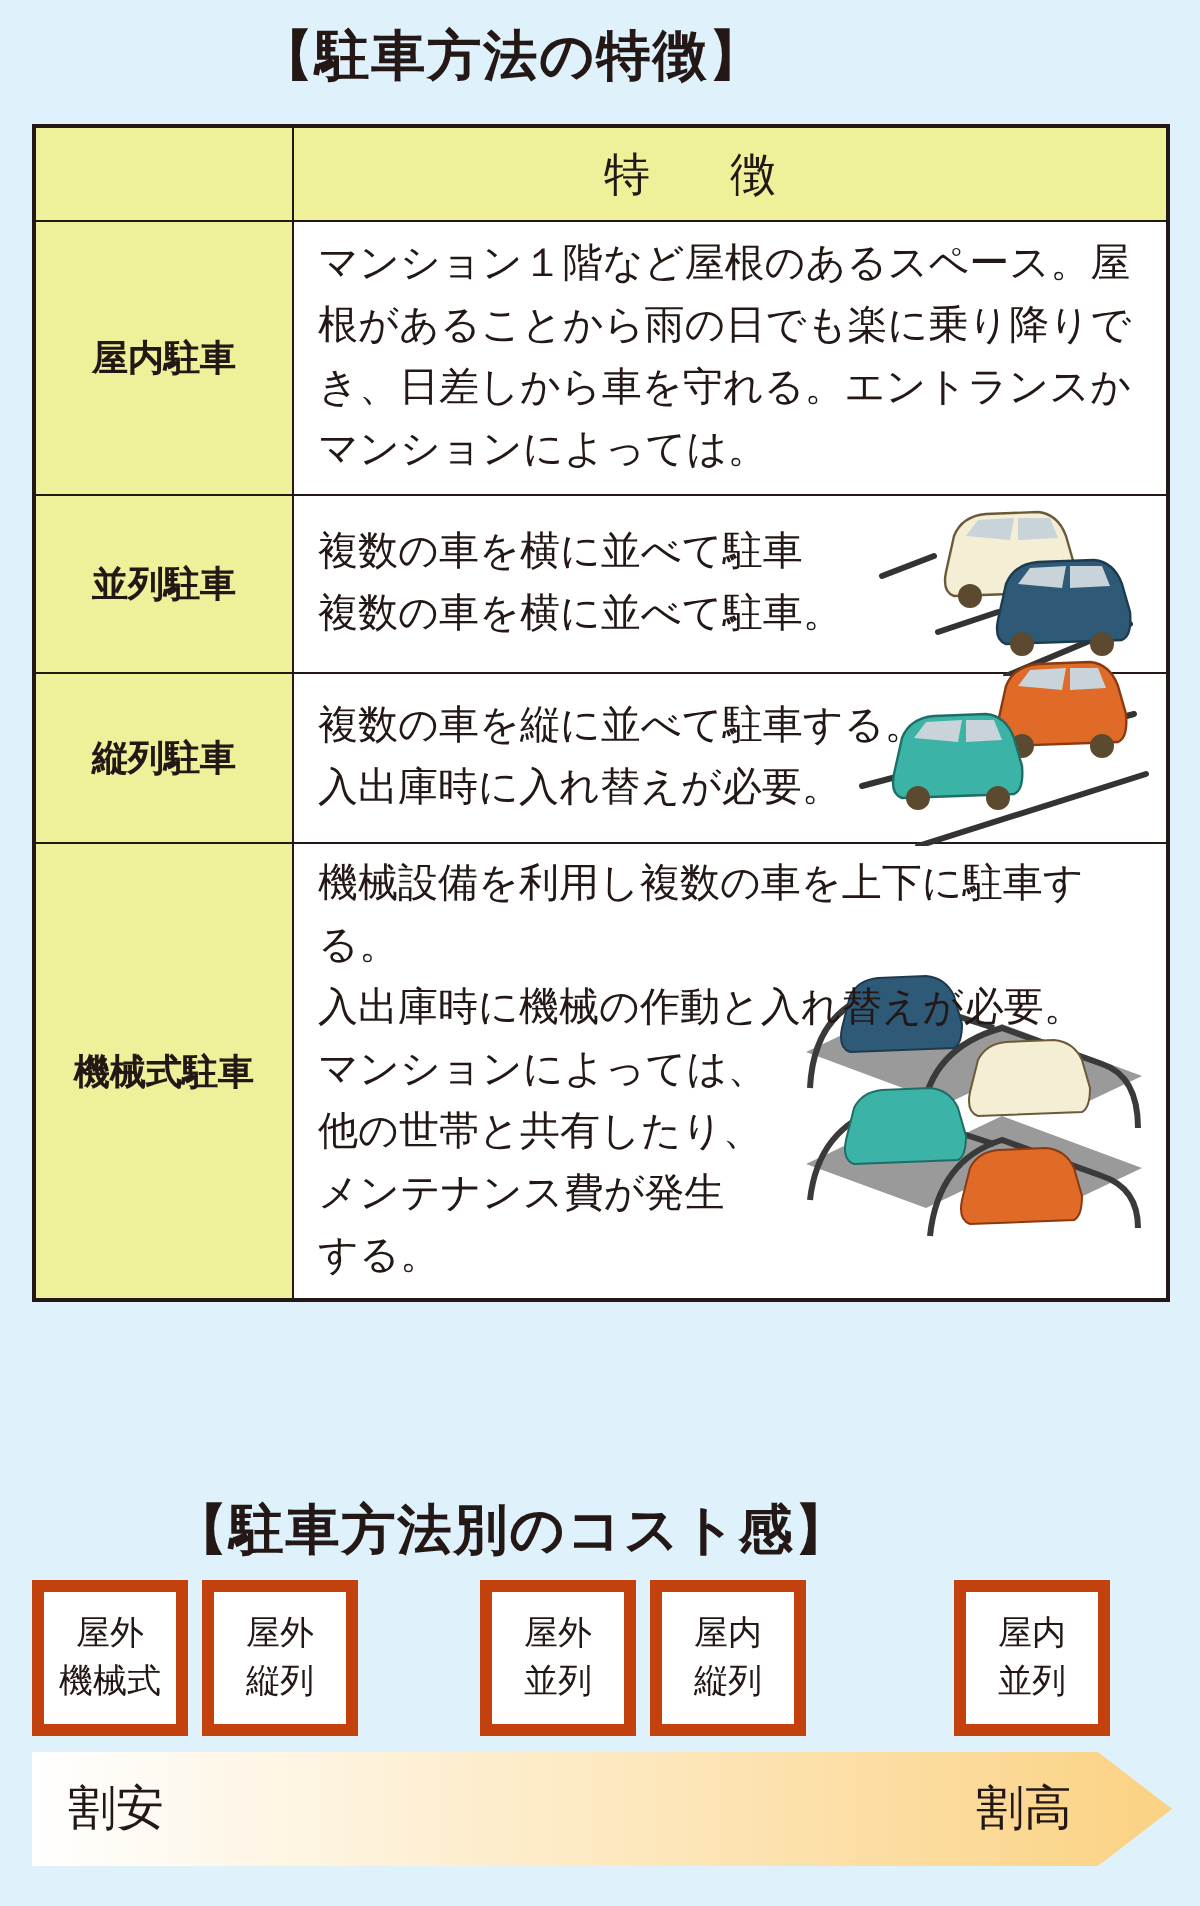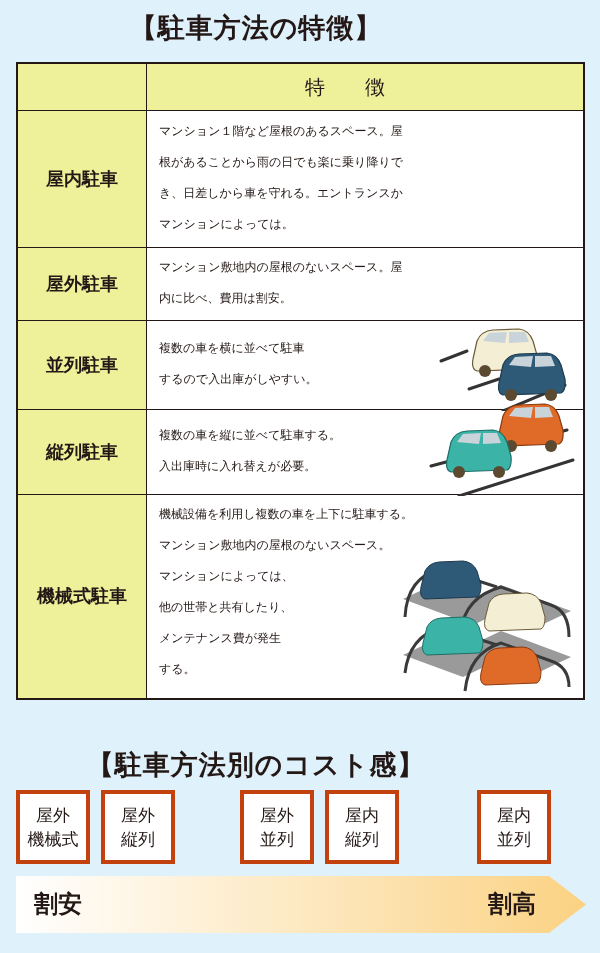--- a/index.html
+++ b/index.html
@@ -14,35 +14,35 @@
   #t1 { top:10px; }
   #t2 { top:735px;margin-top:12px; }
   table.main {
     position:absolute; left:16px; top:62px; width:569px; border-collapse:collapse;
     border:2.5px solid #231815; background:#fff;
   }
   table.main td, table.main th {
     border:1.5px solid #231815; padding:0; vertical-align:middle;
   }
   .head-left, .label { background:#eff09a; width:128px; }
-  .head-right { background:#eff09a; height:46px; text-align:center; font-size:20px; font-weight:normal; letter-spacing:40px; }
+  .head-right { background:#eff09a; height:46px; text-align:center; font-size:23px; font-weight:normal; letter-spacing:40px; }
   .label { text-align:center; font-size:18px; font-weight:bold; }
-  .desc { font-size:12px; line-height:31px; padding:4px 8px 6px 12px !important; position:relative; }
+  .desc { font-size:20px; line-height:31px; padding:4px 8px 6px 12px !important; position:relative; }
   .r1 { height:137px; } .r2 { height:73px; } .r3 { height:89px;padding-left:24px; } .r4 { height:85px; } .r5 { height:204px; }
   .desc-text { position:relative; z-index:2; }
   .illus { position:absolute; z-index:1; }
   .costbox {
     position:absolute; top:790px; height:66px; width:66px; background:#fff;
-    border:4px solid #c2410c; display:flex; align-items:center; justify-content:center;
+    border:6px solid #c2410c; display:flex; align-items:center; justify-content:center;
     text-align:center; font-size:17px; line-height:24px;
   }
   .arrow {
     position:absolute; left:16px; top:876px; width:570px; height:57px;
   }
-  .arrow-label { position:absolute; top:888px; font-size:24px; font-weight:bold; }
+  .arrow-label { position:absolute; top:888px; font-size:24px; font-weight:normal; }
 </style>
 </head>
 <body>
 
 <div class="title" id="t1">【駐車方法の特徴】</div>
 
 <table class="main">
   <tbody>
       <tr>
     <th class="head-left"></th>
@@ -52,35 +52,26 @@
     <td class="label">屋内駐車</td>
     <td class="desc">
       <div class="desc-text">
         <div>マンション１階など屋根のあるスペース。屋</div>
         <div>根があることから雨の日でも楽に乗り降りで</div>
         <div>き、日差しから車を守れる。エントランスか</div>
         <div>マンションによっては。</div>
       </div>
     </td>
   </tr>
-  <tr class="r2">
-    <td class="label">屋外駐車</td>
-    <td class="desc">
-      <div class="desc-text">
-        <div>マンション敷地内の屋根のないスペース。屋</div>
-        <div>内に比べ、費用は割安。</div>
-      </div>
-    </td>
-  </tr>
   <tr class="r3">
     <td class="label">並列駐車</td>
     <td class="desc">
       <div class="desc-text">
         <div>複数の車を横に並べて駐車</div>
-        <div>するので入出庫がしやすい。</div>
+        <div>複数の車を横に並べて駐車。</div>
       </div>
       <svg class="illus" style="right:6px; top:-2px;" width="140" height="92" viewBox="0 0 140 92">
         <g stroke="#333" stroke-width="3" stroke-linecap="round">
           <line x1="4" y1="42" x2="30" y2="32"></line>
           <line x1="32" y1="70" x2="62" y2="60"></line>
           <line x1="66" y1="92" x2="128" y2="66"></line>
         </g>
         <g>
           <path d="M36 40 L40 22 Q44 12 56 11 L82 10 Q92 11 96 22 L100 36 Q101 48 96 50 L40 52 Q34 50 36 40Z" fill="#f4efd4" stroke="#6b5a3a" stroke-width="1.2"></path>
           <path d="M46 22 L52 14 L70 13 L68 24Z" fill="#c8d3da"></path>
@@ -121,21 +112,21 @@
         <circle cx="32" cy="72" r="6" fill="#5c4a30"></circle>
             <circle cx="72" cy="72" r="6" fill="#5c4a30"></circle>
       </svg>
     </td>
   </tr>
   <tr class="r5">
     <td class="label">機械式駐車</td>
     <td class="desc" style="vertical-align:top;">
       <div class="desc-text">
         <div>機械設備を利用し複数の車を上下に駐車する。</div>
-        <div>マンション敷地内の屋根のないスペース。</div>
+        <div>入出庫時に機械の作動と入れ替えが必要。</div>
         <div>マンションによっては、</div>
         <div>他の世帯と共有したり、</div>
         <div>メンテナンス費が発生</div>
         <div>する。</div>
       </div>
       <svg class="illus" style="right:6px; top:62px;" width="176" height="140" viewBox="0 0 176 140">
         <g fill="#9a9a9a">
           <polygon points="2,42 40,24 110,50 72,68"></polygon>
           <polygon points="62,92 100,74 170,100 132,118"></polygon>
           <polygon points="2,98 40,80 100,102 62,120"></polygon>

